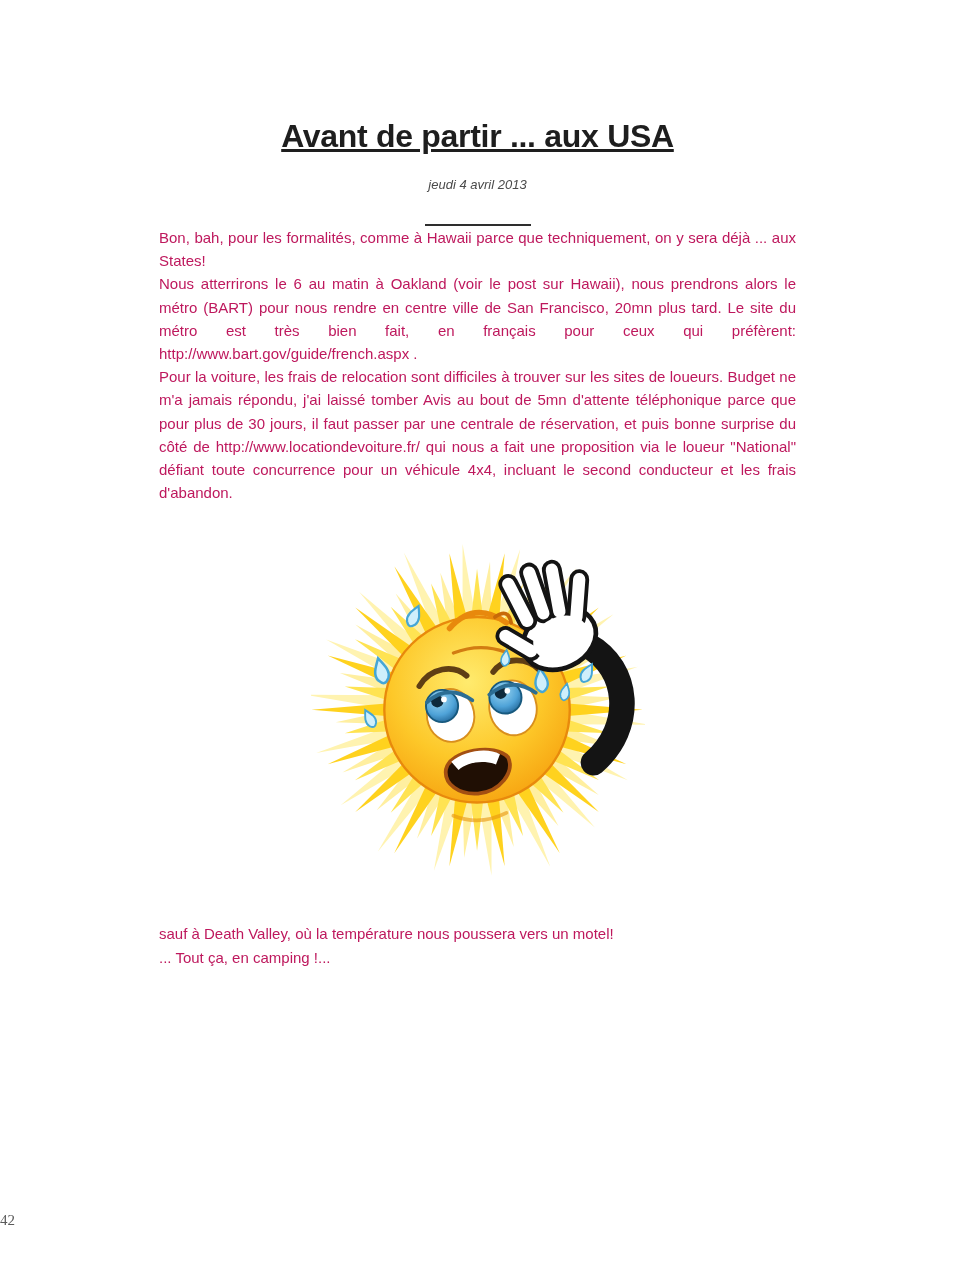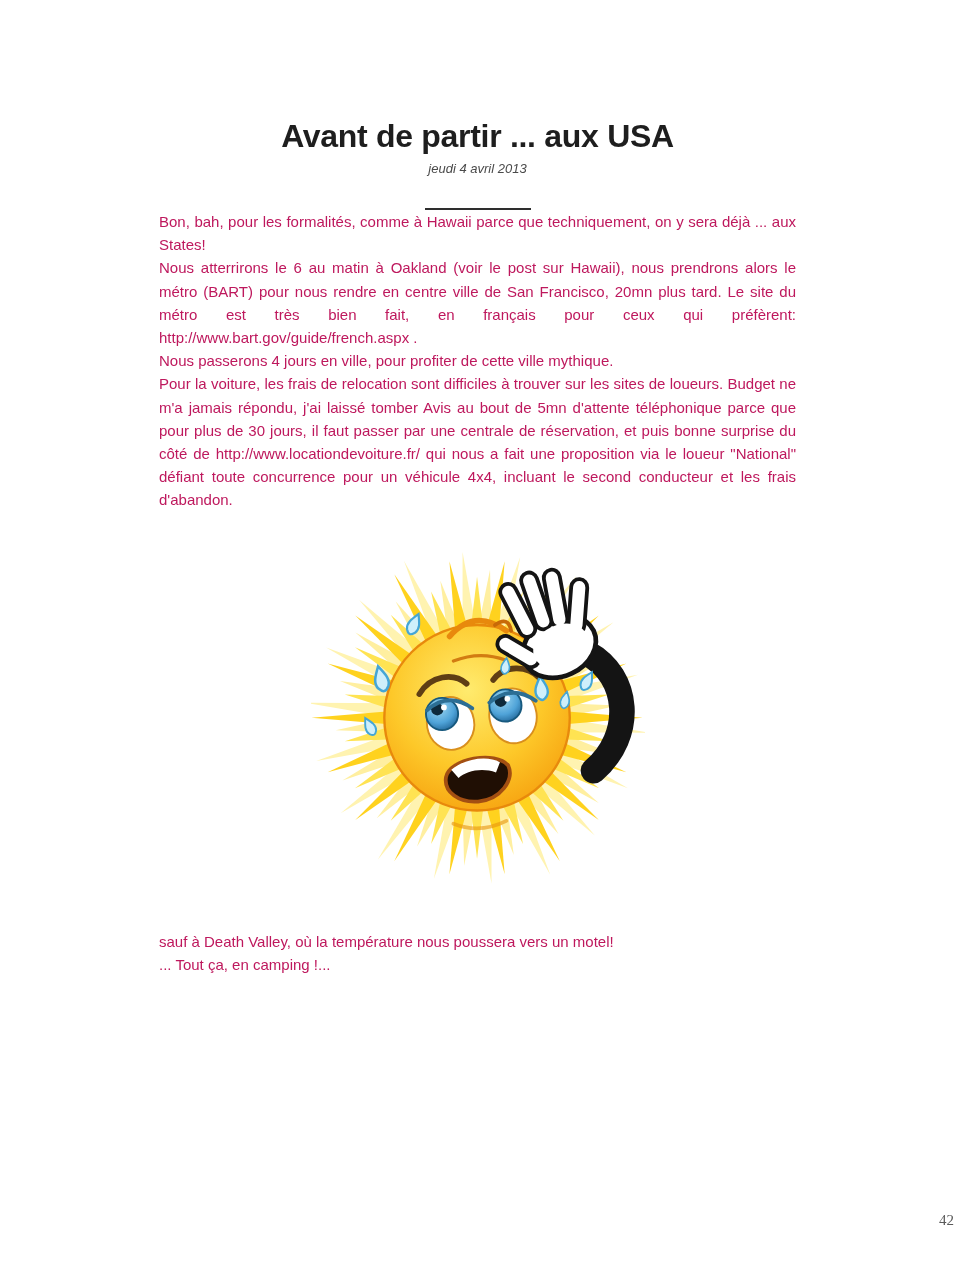--- a/index.html
+++ b/index.html
@@ -16,23 +16,24 @@
     width: 637px;
   }
   .doc-title {
     margin: 117px 0 0 0;
     font-size: 32px;
     line-height: 38px;
     font-weight: 700;
     letter-spacing: -0.3px;
     color: #1e1e1e;
     text-align: center;
+    text-decoration: underline;
   }
   .doc-date {
-    margin-top: 6px;
+    margin-top: 22px;
     font-size: 13px;
     font-style: italic;
     color: #4a4a4a;
     text-align: center;
   }
   .separator {
     width: 106px; height: 2px;
     background: #2e2e2e;
     margin: 32px auto 0 auto;
   }
@@ -53,41 +54,40 @@
   }
   .body-text p.cut { text-align-last: justify; }
   .image-row {
     text-align: center;
     margin-top: 26px;
   }
   .after-image { margin-top: 36px; }
   .page-number {
     position: absolute;
     left: 0; right: 0; top: 1212px;
-    text-align: right;
+    text-align: left;
     font-family: "Liberation Serif", serif;
     font-size: 15px;
     color: #5a5a5a;
   }
 </style>
 </head>
 <body>
 
 <div class="content">
 
   <h1 class="doc-title">Avant de partir ... aux USA</h1>
   <div class="doc-date">jeudi 4 avril 2013</div>
 
   <div class="separator"></div>
 
 
   <div class="body-text">
     <p>Bon, bah, pour les formalités, comme à Hawaii parce que techniquement, on y sera déjà ... aux States!</p>
     <p>Nous atterrirons le 6 au matin à Oakland (voir le post sur Hawaii), nous prendrons alors le métro (BART) pour nous rendre en centre ville de San Francisco, 20mn plus tard. Le site du métro est très bien fait, en français pour ceux qui préfèrent: http://www.bart.gov/guide/french.aspx .</p>
-    <p>Nous passerons 4 jours en ville, pour profiter de cette ville mythique.</p>
     <p>Pour la voiture, les frais de relocation sont difficiles à trouver sur les sites de loueurs. Budget ne m'a jamais répondu, j'ai laissé tomber Avis au bout de 5mn d'attente téléphonique parce que pour plus de 30 jours, il faut passer par une centrale de réservation, et puis bonne surprise du côté de http://www.locationdevoiture.fr/ qui nous a fait une proposition via le loueur "National" défiant toute concurrence pour un véhicule 4x4, incluant le second conducteur et les frais d'abandon.</p>
   </div>
 
   <div class="image-row">
     
     <svg width="334" height="352" viewBox="0 0 352 372" aria-label="sweating sun cartoon">
       <defs>
         <radialGradient id="sunGrad" cx="45%" cy="35%" r="75%">
           <stop offset="0%" stop-color="#FFEB6E"></stop>
           <stop offset="55%" stop-color="#FDC829"></stop>

